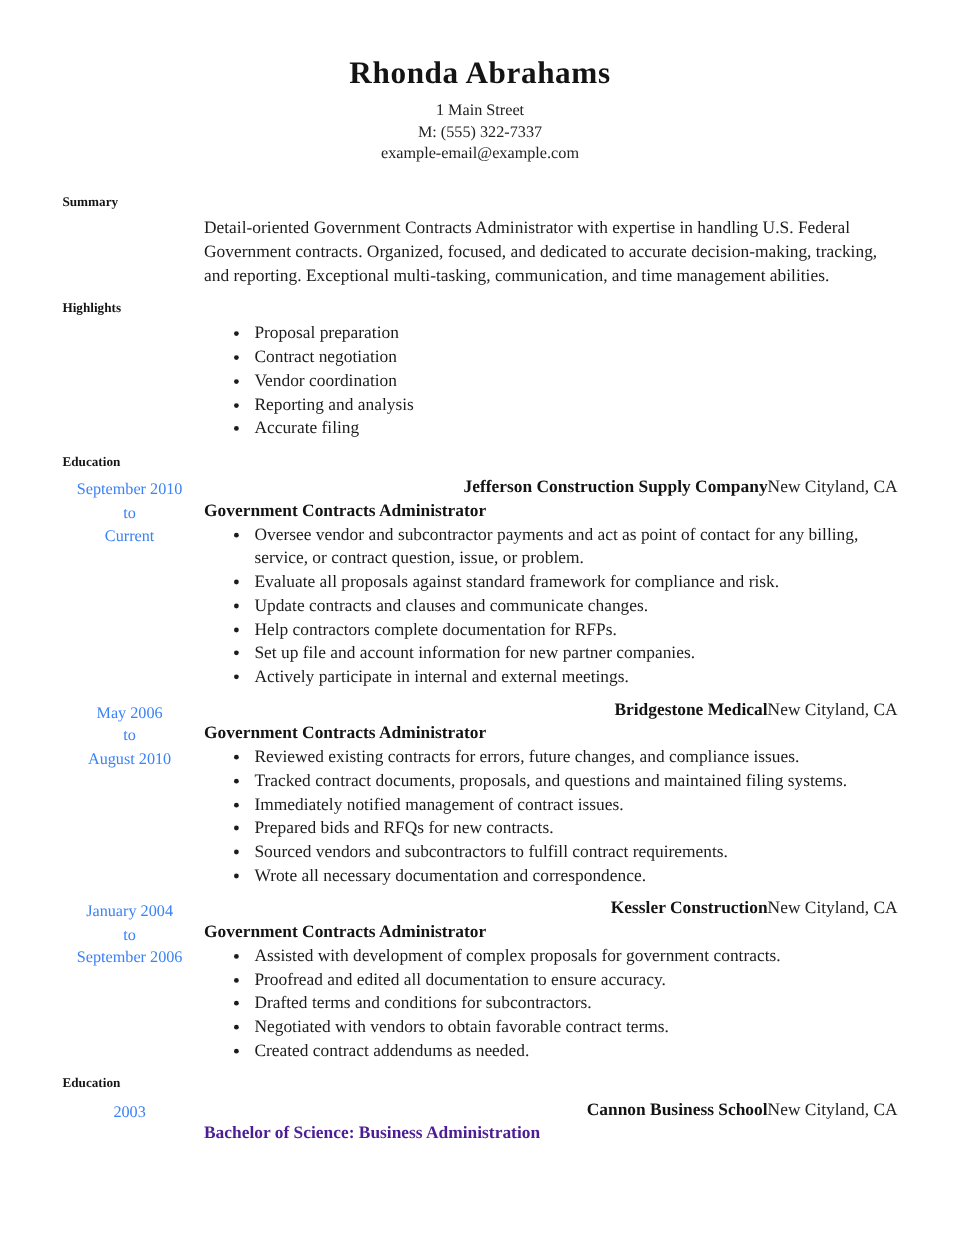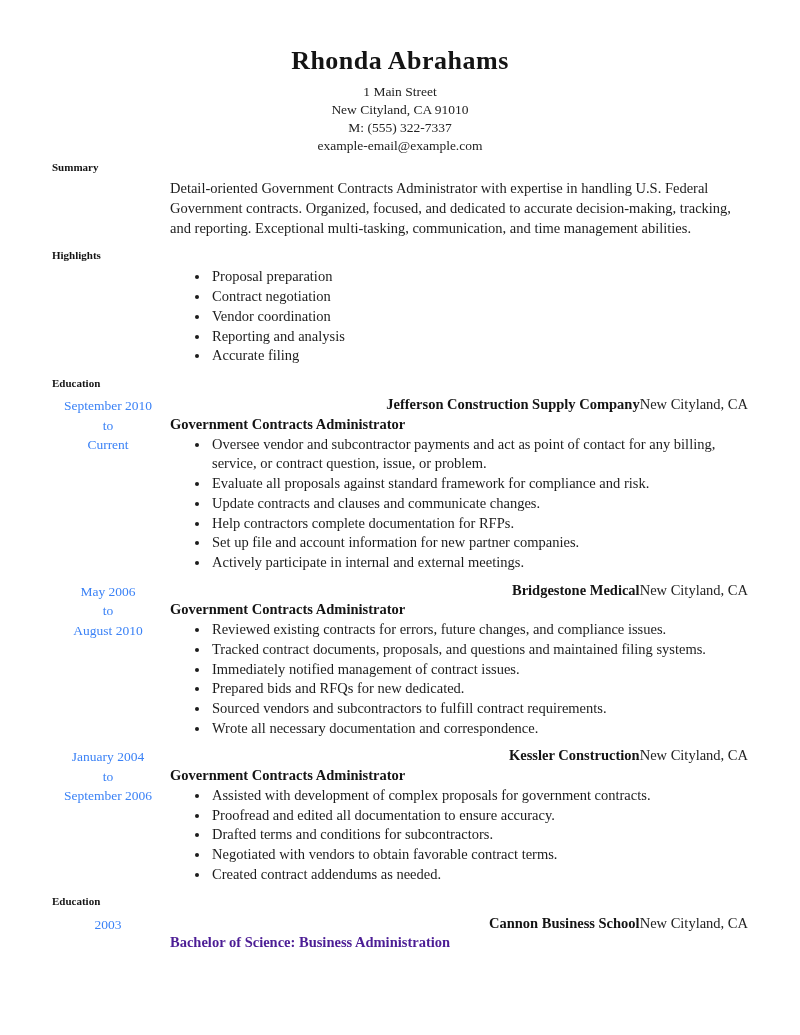--- a/index.html
+++ b/index.html
@@ -10,21 +10,21 @@
     height: 1035px;
     background: #ffffff;
     color: #1c1c1c;
     font-family: "Liberation Serif", "DejaVu Serif", serif;
     font-size: 14.5px;
     line-height: 1.36;
     padding: 46px 52px 0 52px;
     overflow: hidden;
   }
   
-  .resume-header { text-align: center; margin-bottom: 6px; }
+  .resume-header { text-align: center; margin-bottom: 26px; }
   .candidate-name {
     font-size: 26px;
     font-weight: bold;
     color: #141414;
     line-height: 1.15;
     margin-bottom: 7px;
     letter-spacing: 0.5px;
   }
   .contact-line { font-size: 13.5px; line-height: 18px; color: #222; }
   
@@ -63,21 +63,20 @@
   .degree { font-weight: bold; color: #4c1d95; }
 </style>
 </head>
 <body>
 
 <div class="page">
 
   <header class="resume-header">
     <div class="candidate-name">Rhonda Abrahams</div>
     <div class="contact-line">1 Main Street</div>
-    <div class="contact-line">New Cityland, CA 91010</div>
     <div class="contact-line">M: (555) 322-7337</div>
     <div class="contact-line">example-email@example.com</div>
   </header>
 
   <section class="section">
     <div class="section-heading">Summary</div>
     <p class="indent summary-text">Detail-oriented Government Contracts Administrator with expertise in handling U.S. Federal Government contracts. Organized, focused, and dedicated to accurate decision-making, tracking, and reporting. Exceptional multi-tasking, communication, and time management abilities.</p>
   </section>
 
   <section class="section">
@@ -130,21 +129,21 @@
       <div class="entry-body">
         <div class="entry-head">
           <span class="company-name">Bridgestone Medical</span>
           <span class="job-location">New Cityland, CA</span>
         </div>
         <div class="job-title">Government Contracts Administrator</div>
         <ul class="bullets">
           <li>Reviewed existing contracts for errors, future changes, and compliance issues.</li>
           <li>Tracked contract documents, proposals, and questions and maintained filing systems.</li>
           <li>Immediately notified management of contract issues.</li>
-          <li>Prepared bids and RFQs for new dedicated.</li>
+          <li>Prepared bids and RFQs for new contracts.</li>
           <li>Sourced vendors and subcontractors to fulfill contract requirements.</li>
           <li>Wrote all necessary documentation and correspondence.</li>
         </ul>
       </div>
     </div>
 
     <div class="entry">
       <div class="entry-dates">
         <div>January 2004</div>
         <div>to</div>

